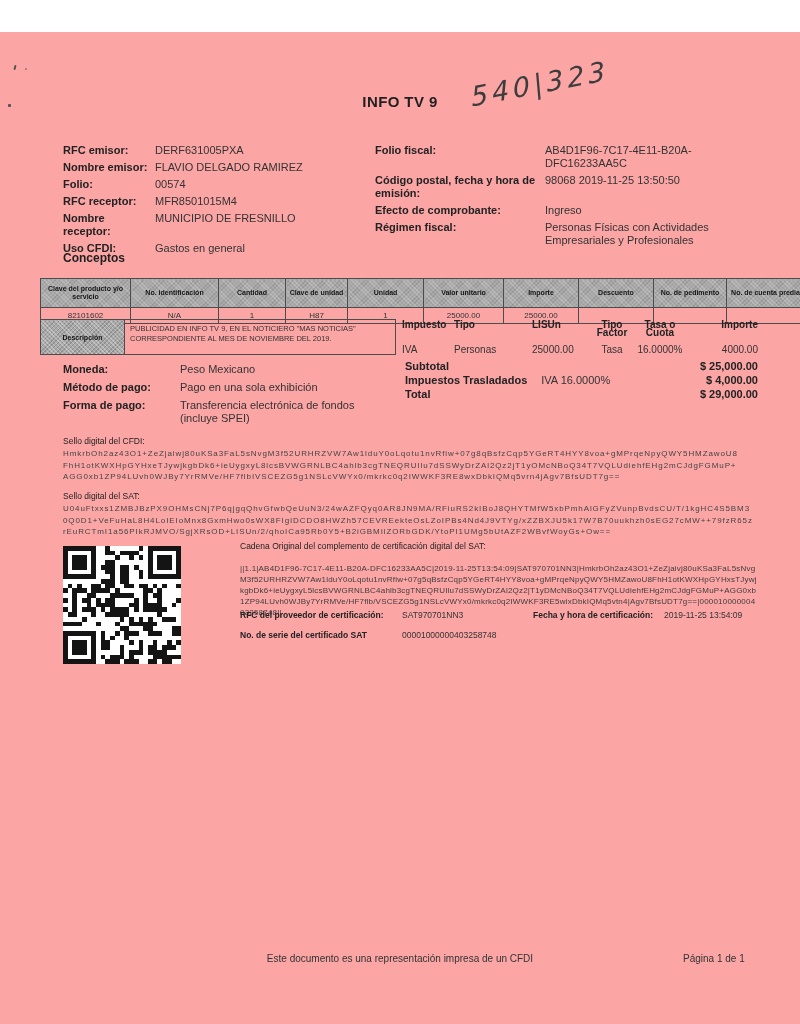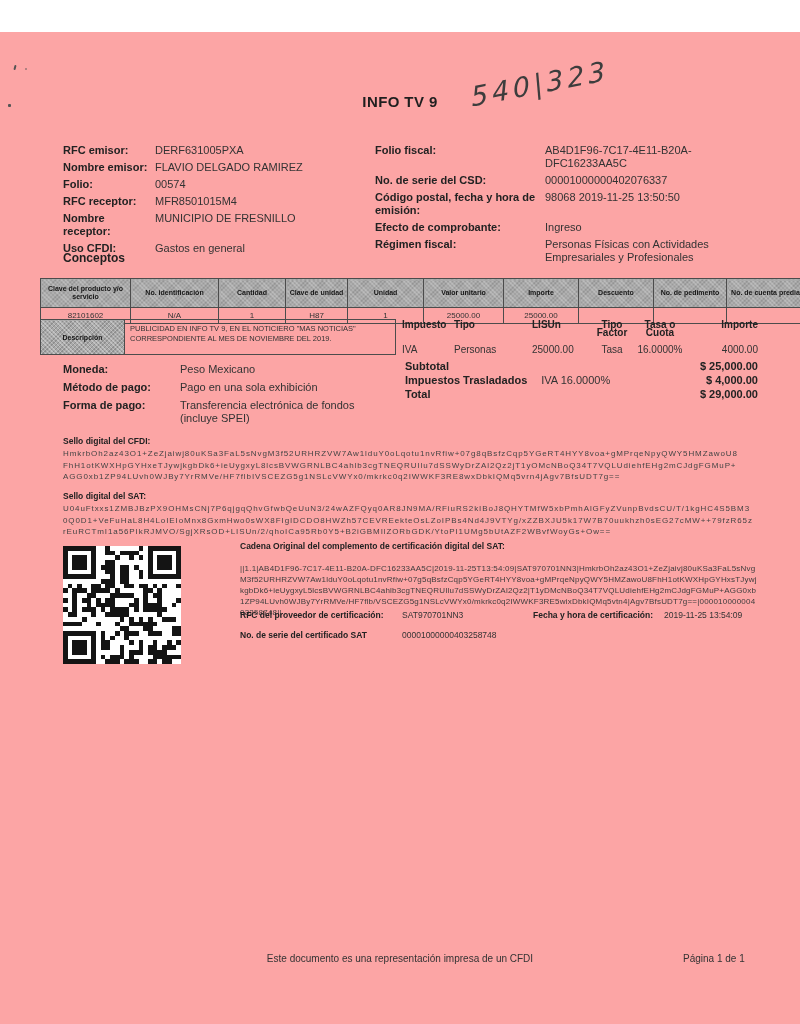--- a/index.html
+++ b/index.html
@@ -57,21 +57,21 @@
 
   .pay-left{position:absolute;left:63px;top:331px;width:330px;font-size:11px;line-height:13px;}
   .pay-row{display:flex;margin-bottom:5px;}
   .pay-row .lbl{flex:none;width:117px;font-weight:bold;color:#222;}
   .totals{position:absolute;left:405px;top:328px;width:353px;font-size:11px;line-height:13px;}
   .tot-row{display:flex;margin-bottom:1px;}
   .tot-row .lbl{font-weight:bold;color:#222;}
   .tot-row .detail{margin-left:14px;color:#333;}
   .tot-row .amt{margin-left:auto;font-weight:bold;color:#222;}
 
-  .seal-label{position:absolute;font-size:8.5px;font-weight:bold;color:#222;}
+  .seal-label{position:absolute;font-size:8.5px;font-weight:normal;color:#222;}
   .seal-text{position:absolute;font-size:8px;letter-spacing:.9px;line-height:11.5px;
        color:#444;word-break:break-all;}
   .cfdi-label{left:63px;top:404px;}
   .cfdi-text{left:63px;top:416px;width:676px;}
   .sat-label{left:63px;top:459px;}
   .sat-text{left:63px;top:471px;width:690px;}
 
   .qr{position:absolute;left:63px;top:514px;width:118px;height:118px;background:#fff;
       display:grid;grid-template-rows:repeat(25,1fr);grid-template-columns:repeat(25,1fr);}
   .qr i{background:#141414;}
@@ -123,24 +123,20 @@
     <div class="hdr-row">
       <span class="lbl">Uso CFDI:</span>
       <span class="val">Gastos en general</span>
     </div>
   </div>
 
   <div class="hdr hdr-right">
     <div class="hdr-row">
       <span class="lbl">Folio fiscal:</span>
       <span class="val">AB4D1F96-7C17-4E11-B20A-DFC16233AA5C</span>
-    </div>
-    <div class="hdr-row">
-      <span class="lbl">No. de serie del CSD:</span>
-      <span class="val">00001000000402076337</span>
     </div>
     <div class="hdr-row">
       <span class="lbl">Código postal, fecha y hora de emisión:</span>
       <span class="val">98068 2019-11-25 13:50:50</span>
     </div>
     <div class="hdr-row">
       <span class="lbl">Efecto de comprobante:</span>
       <span class="val">Ingreso</span>
     </div>
     <div class="hdr-row">

